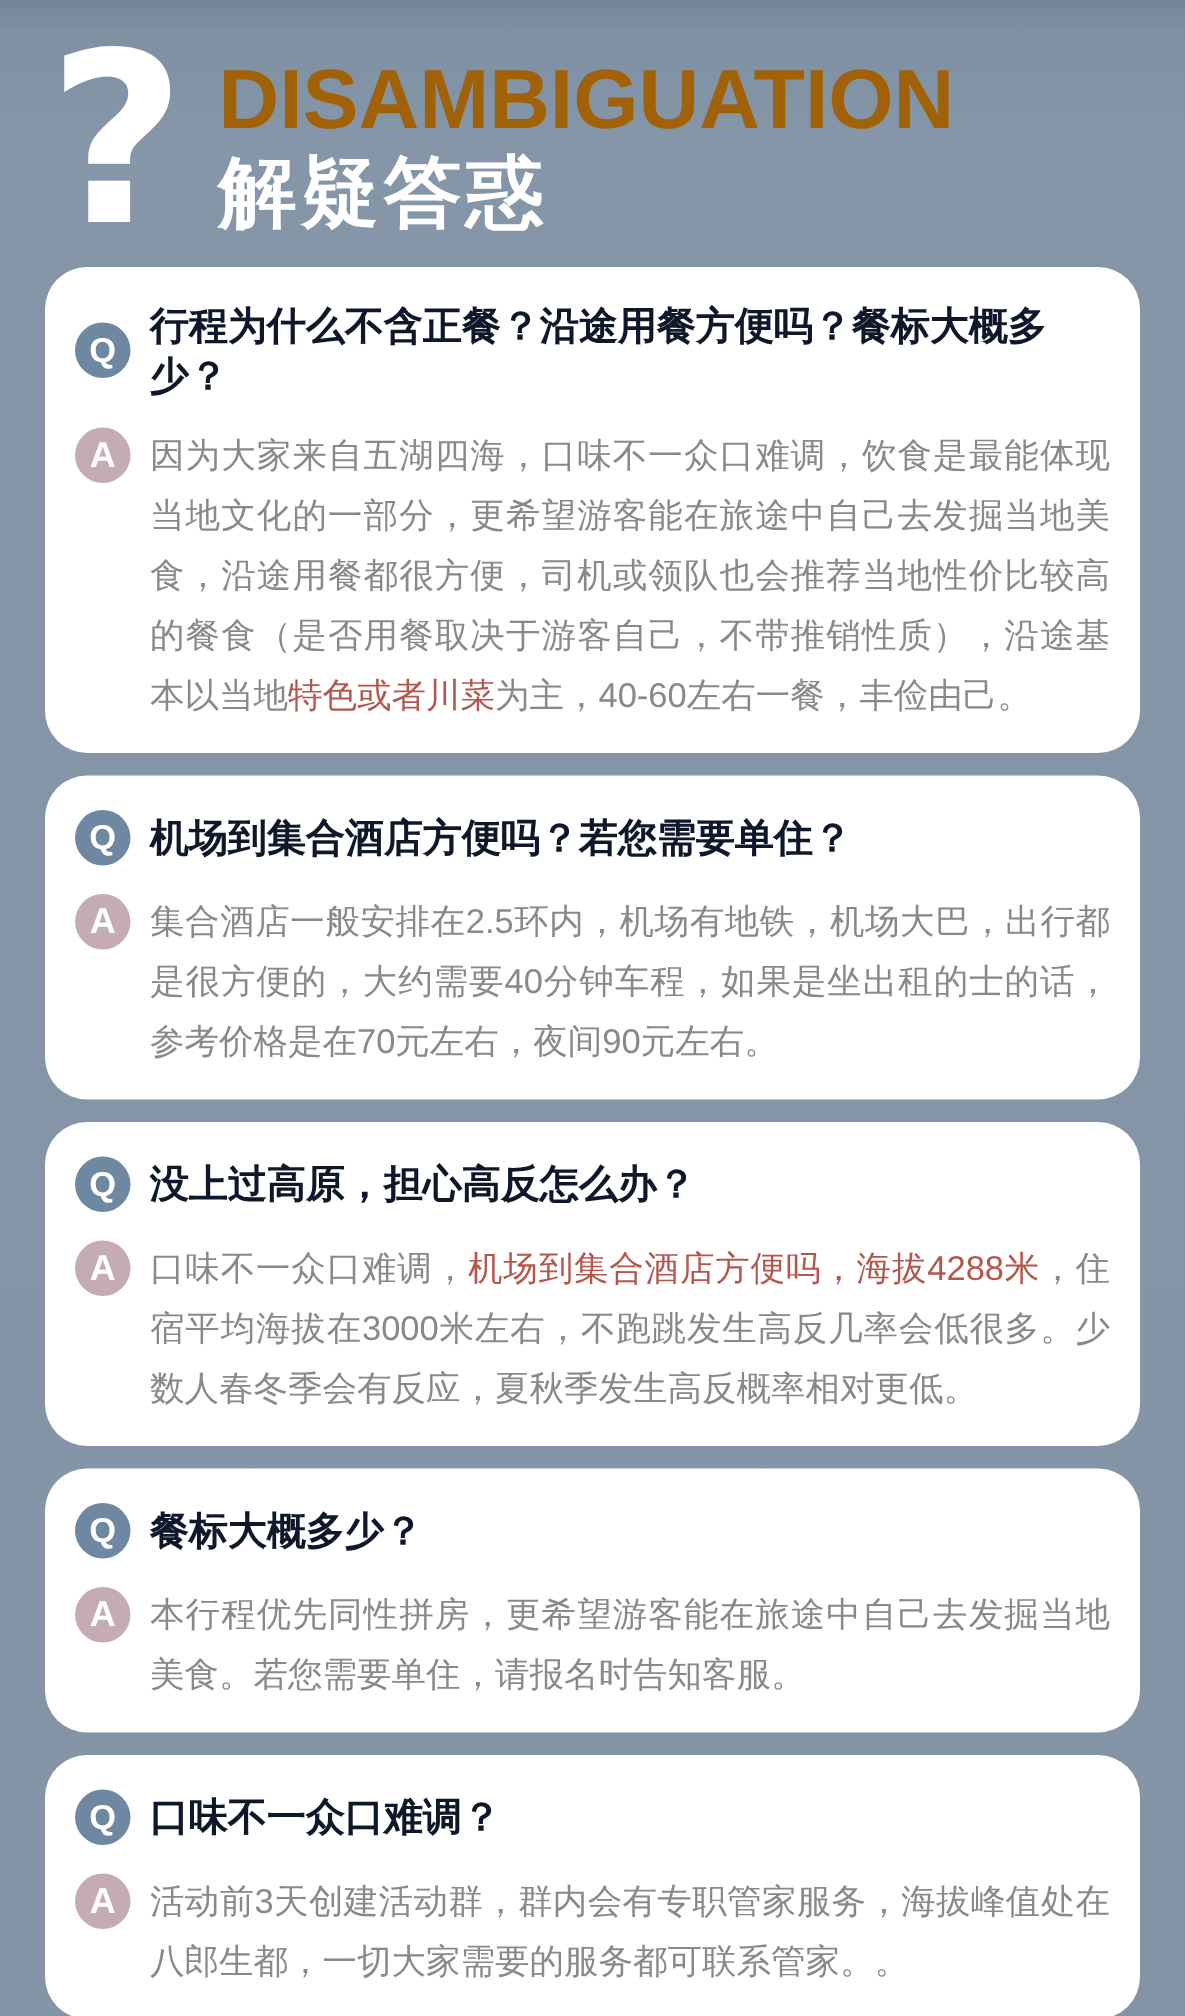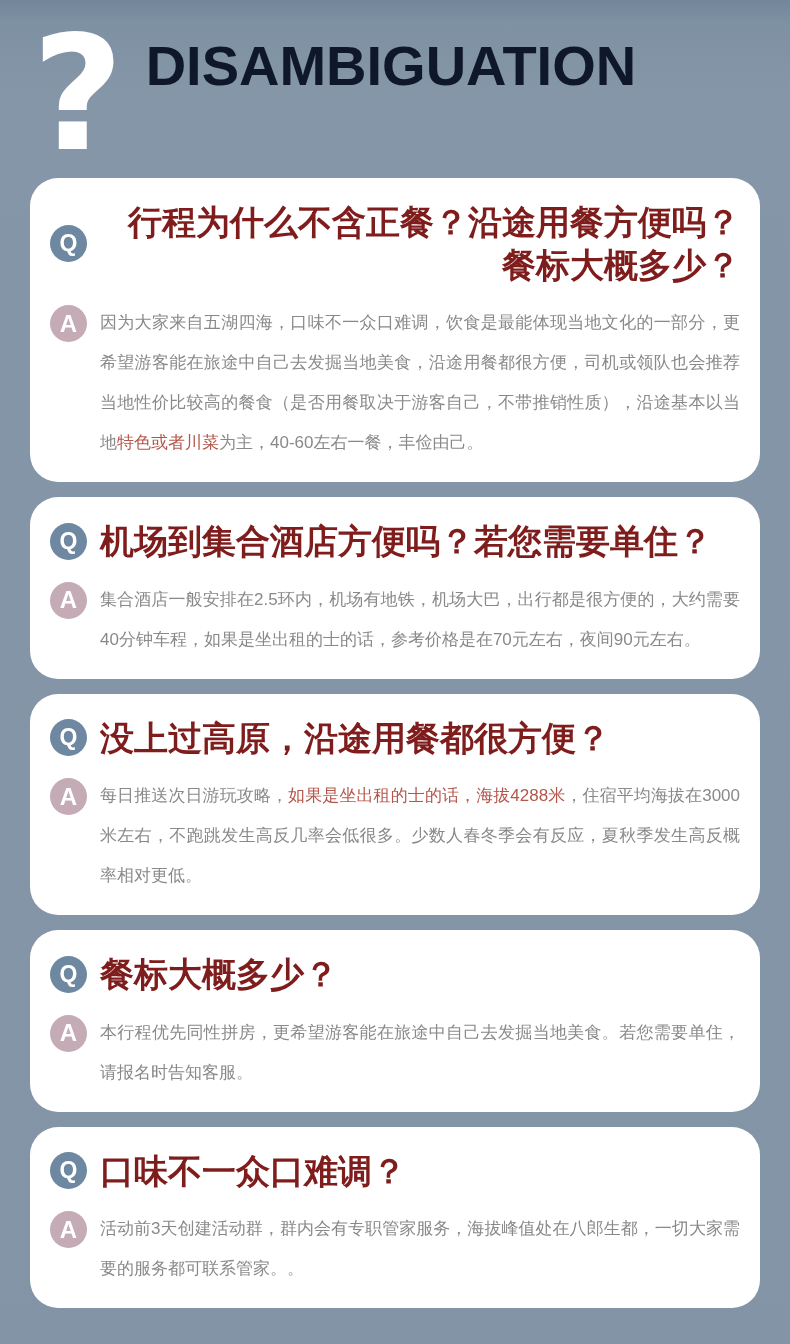--- a/index.html
+++ b/index.html
@@ -26,21 +26,21 @@
     font-weight: 900;
     color: #ffffff;
     line-height: 0.92;
     margin-top: -4px;
     letter-spacing: -4px;
   }
   .titles { margin-left: 26px; padding-top: 12px; }
   .title-en {
     font-size: 56px;
     font-weight: 800;
-    color: #0f172a;
+    color: #a16207;
     line-height: 1.0;
     letter-spacing: 0px;
     white-space: nowrap;
   }
   .title-zh {
     font-size: 52px;
     font-weight: 800;
     color: #ffffff;
     line-height: 1.1;
     margin-top: 7px;
@@ -64,46 +64,46 @@
     color: #ffffff;
     font-weight: 700;
     display: flex; align-items: center; justify-content: center;
     flex: 0 0 37px;
     line-height: 1;
   }
   .q-badge { background: #6e88a1; font-size: 23px; }
   .a-badge { background: #c4abb5; font-size: 24px; margin-top: 2px; }
   .q-text {
     margin: 0 0 0 13px;
-    font-size: 34px;
+    font-size: 26px;
     font-weight: 700;
-    color: #7f1d1d;
+    color: #0f172a;
     line-height: 1.25;
-    text-align: right;
   }
   .a-row { display: flex; align-items: flex-start; margin-top: 17px; }
   .a-text {
     margin: 0 0 0 13px;
-    font-size: 17px;
+    font-size: 23px;
     color: #898989;
     line-height: 40px;
     flex: 1;
     text-align: justify;
   }
   .hl { color: #b4564b; }
 </style>
 </head>
 <body>
 
 <div class="page">
 
   <div class="header">
     <div class="qmark">?</div>
     <div class="titles">
       <div class="title-en">DISAMBIGUATION</div>
+      <div class="title-zh">解疑答惑</div>
     </div>
   </div>
 
   <div class="faq-list">
 
     <section class="card">
       <div class="q-row">
         <span class="badge q-badge">Q</span>
         <h2 class="q-text">行程为什么不含正餐？沿途用餐方便吗？餐标大概多少？</h2>
       </div>
@@ -120,25 +120,25 @@
       </div>
       <div class="a-row">
         <span class="badge a-badge">A</span>
         <p class="a-text"><span>集合酒店一般安排在2.5环内，机场有地铁，机场大巴，出行都是很方便的，大约需要40分钟车程，如果是坐出租的士的话，参考价格是在70元左右，夜间90元左右。</span></p>
       </div>
     </section>
 
     <section class="card">
       <div class="q-row">
         <span class="badge q-badge">Q</span>
-        <h2 class="q-text">没上过高原，沿途用餐都很方便？</h2>
+        <h2 class="q-text">没上过高原，担心高反怎么办？</h2>
       </div>
       <div class="a-row">
         <span class="badge a-badge">A</span>
-        <p class="a-text"><span>每日推送次日游玩攻略，</span><span class="hl">如果是坐出租的士的话，海拔4288米</span><span>，住宿平均海拔在3000米左右，不跑跳发生高反几率会低很多。少数人春冬季会有反应，夏秋季发生高反概率相对更低。</span></p>
+        <p class="a-text"><span>口味不一众口难调，</span><span class="hl">机场到集合酒店方便吗，海拔4288米</span><span>，住宿平均海拔在3000米左右，不跑跳发生高反几率会低很多。少数人春冬季会有反应，夏秋季发生高反概率相对更低。</span></p>
       </div>
     </section>
 
     <section class="card">
       <div class="q-row">
         <span class="badge q-badge">Q</span>
         <h2 class="q-text">餐标大概多少？</h2>
       </div>
       <div class="a-row">
         <span class="badge a-badge">A</span>

